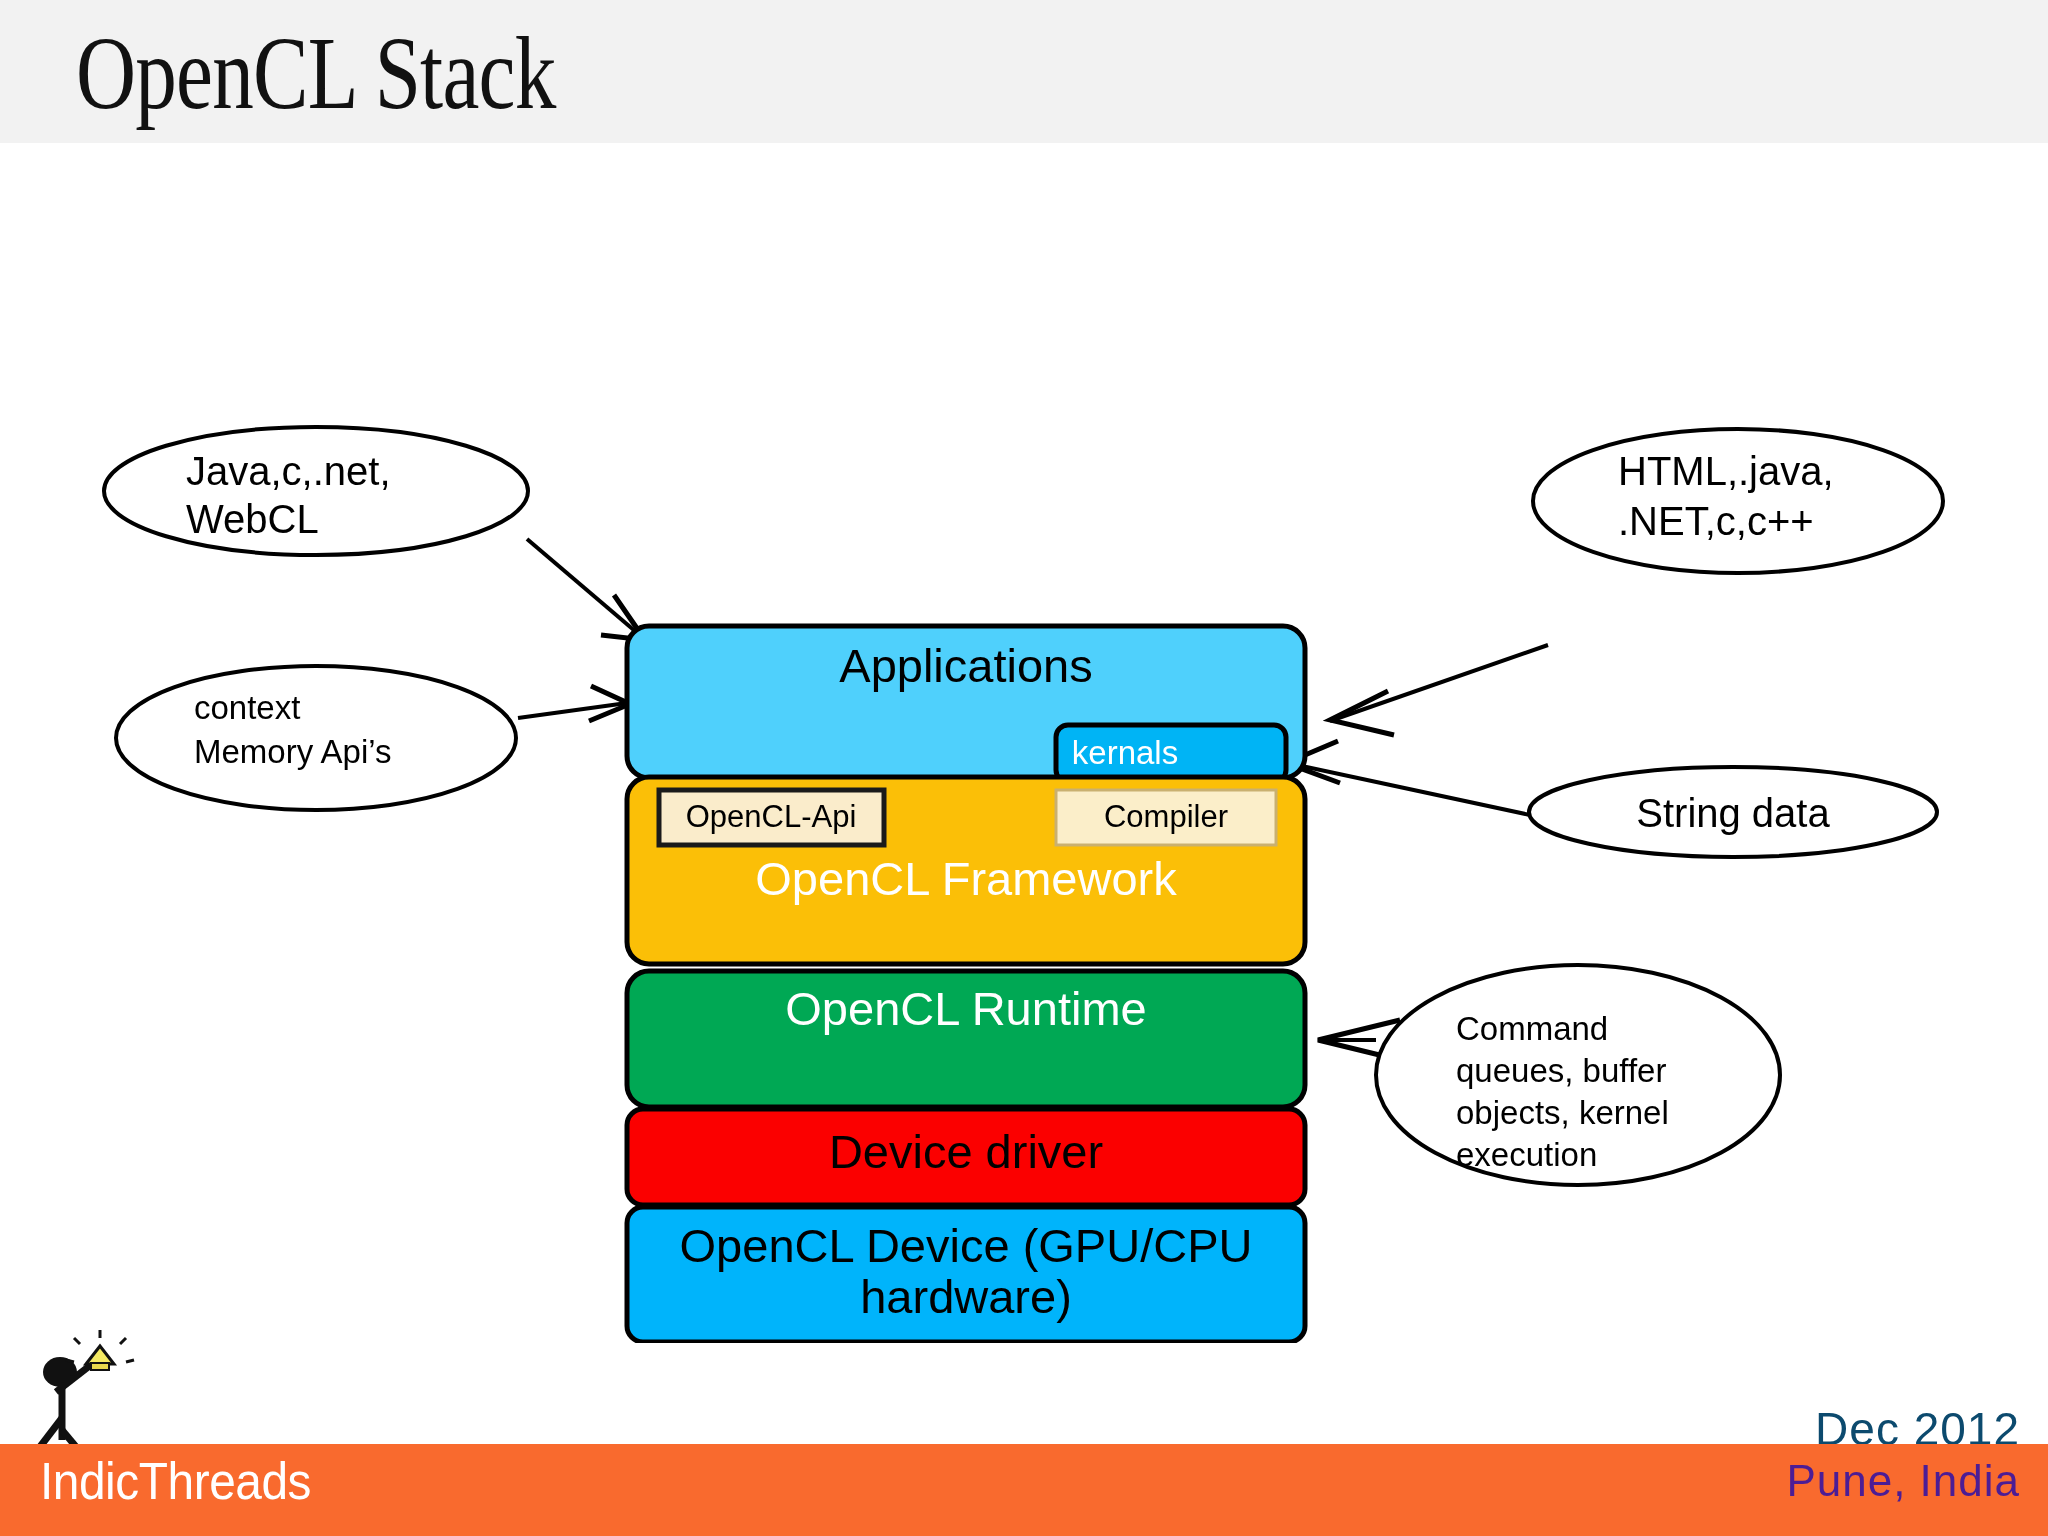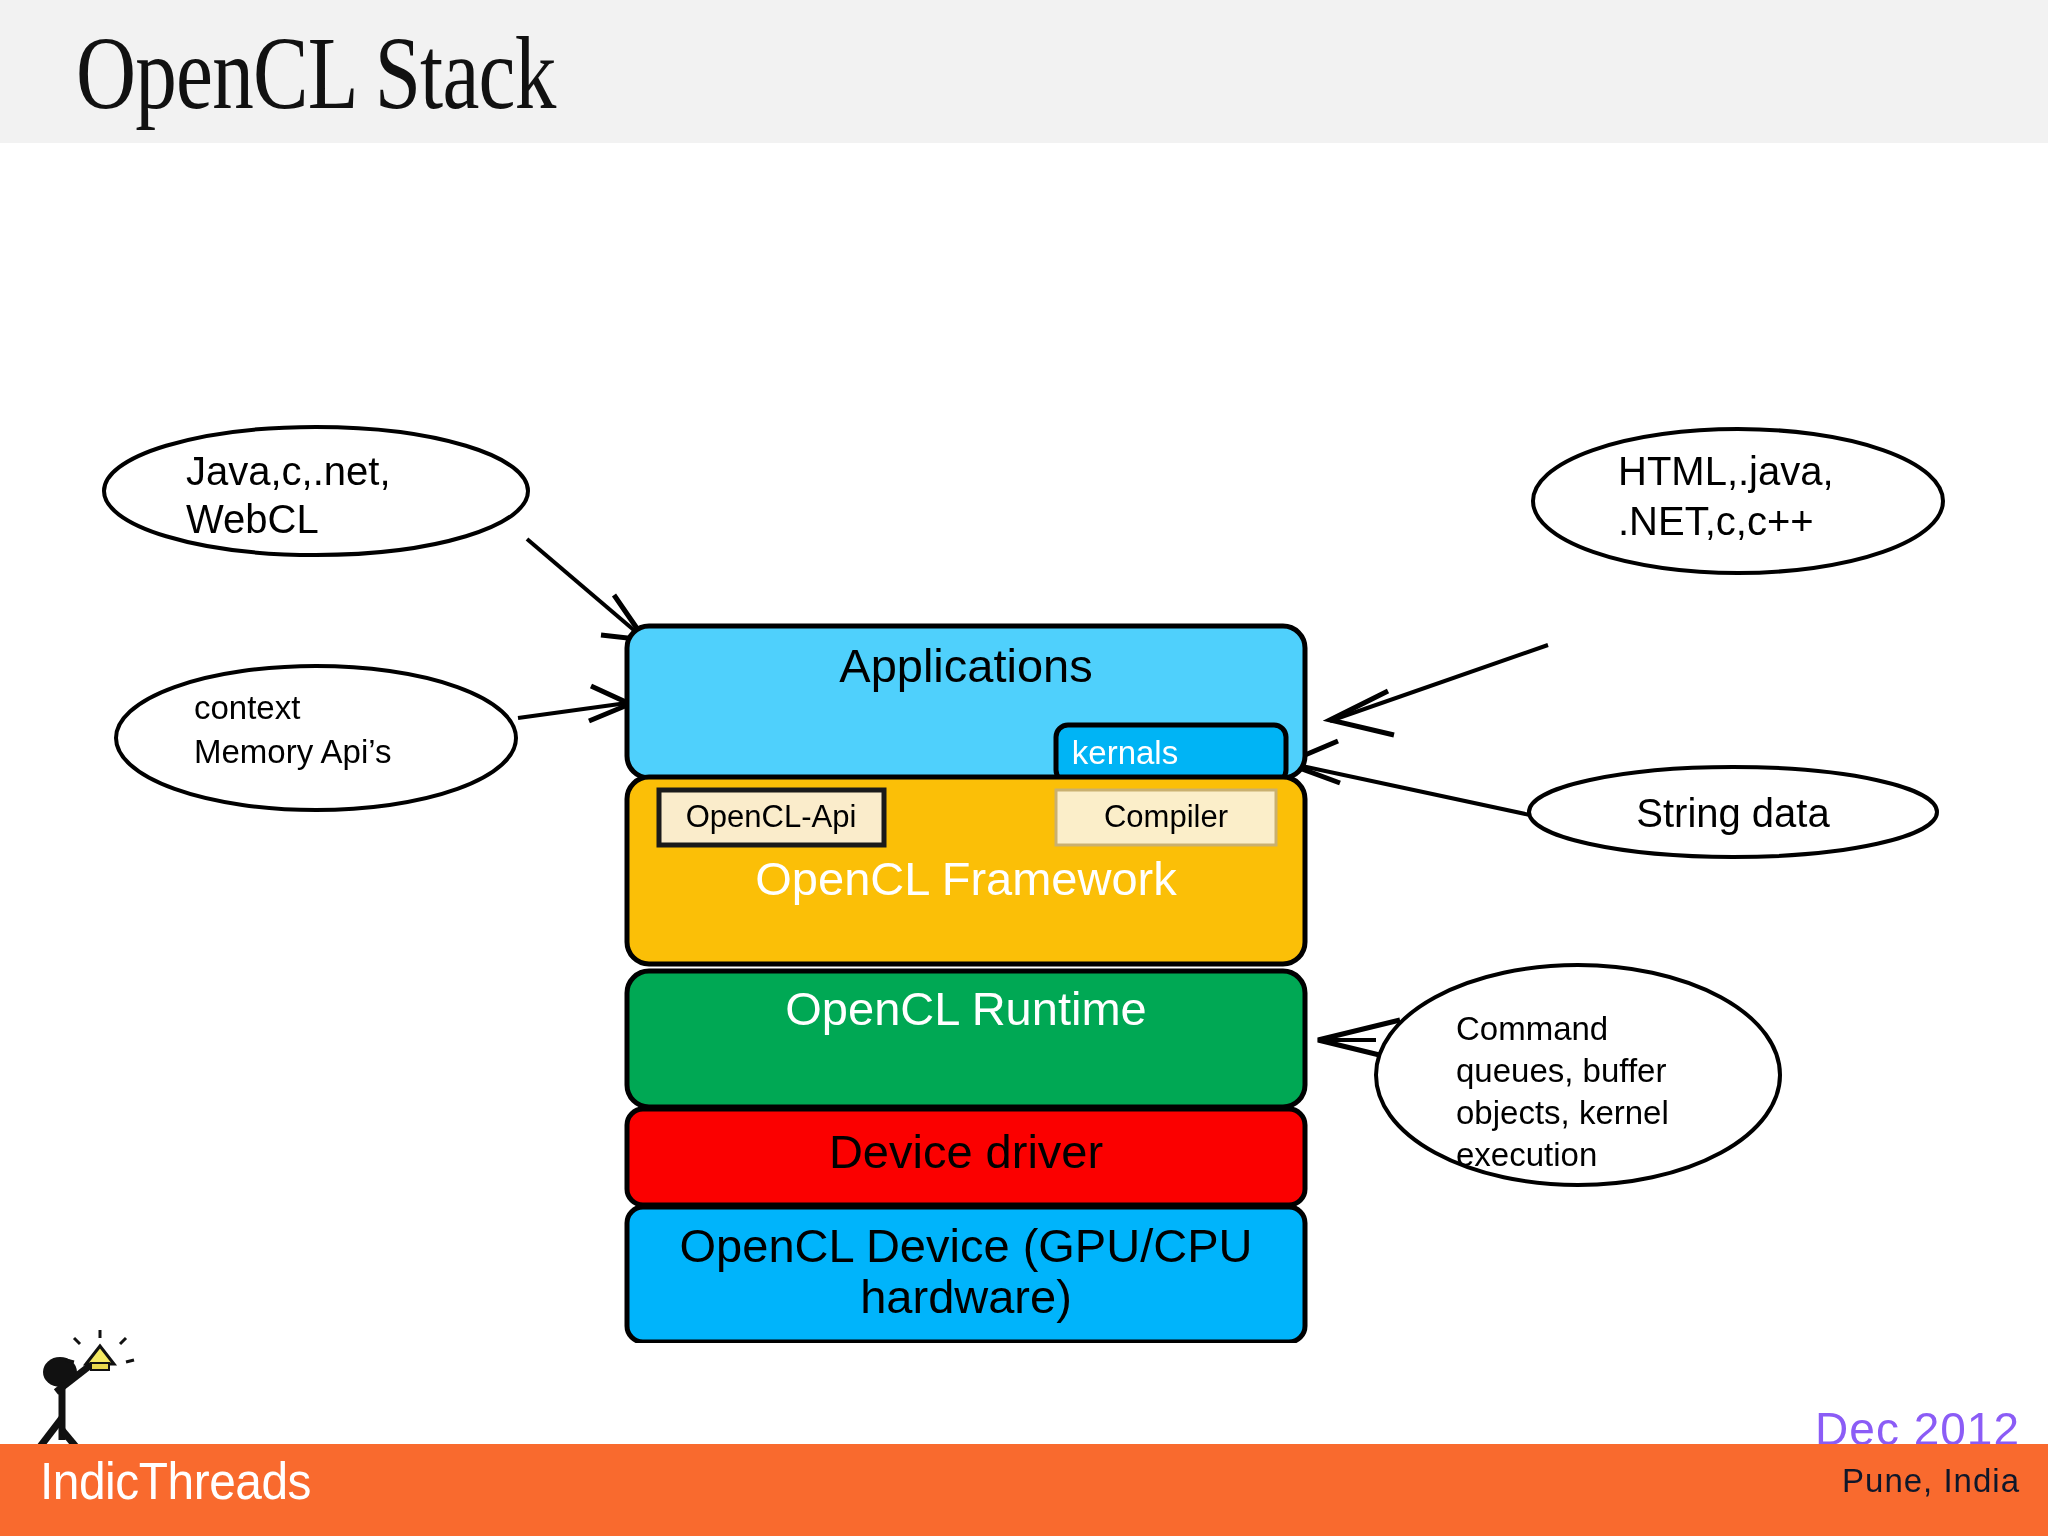--- a/index.html
+++ b/index.html
@@ -88,33 +88,33 @@
     color: #ffffff;
     letter-spacing: -0.5px;
     transform: scaleX(0.92);
     transform-origin: left top;
     white-space: nowrap;
   }
   #footer-location {
     position: absolute;
     right: 28px;
     top: 8px;
-    font-size: 33px;
+    font-size: 44px;
     line-height: 58px;
-    color: #0f172a;
+    color: #4c1d95;
     letter-spacing: 1px;
     white-space: nowrap;
   }
   #footer-date {
     position: absolute;
     right: 28px;
     bottom: 80px;
     font-size: 46px;
     line-height: 54px;
-    color: #8b5cf6;
+    color: #0c4a6e;
     letter-spacing: 1px;
     white-space: nowrap;
   }
   #footer-mascot {
     position: absolute;
     left: 22px;
     bottom: 76px;
     width: 130px;
     height: 130px;
   }

